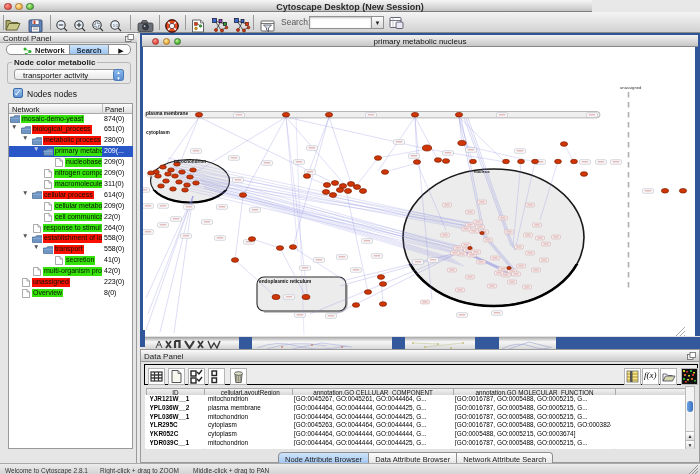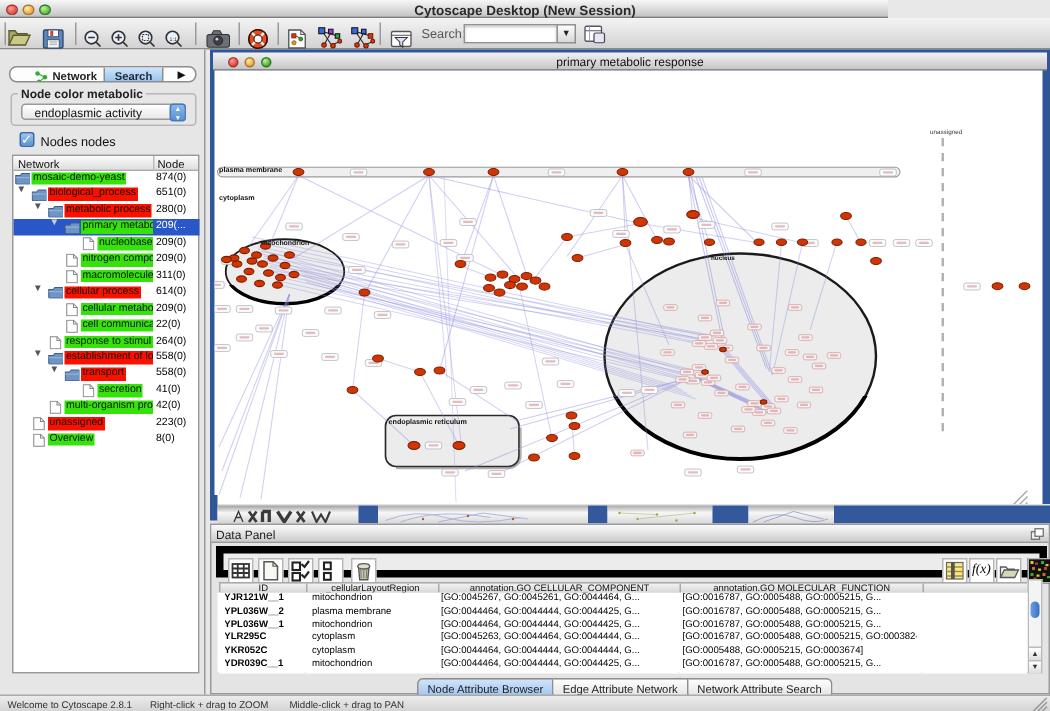--- a/index.html
+++ b/index.html
@@ -102,47 +102,54 @@
 <div class="abs" style="left:372px;top:3.5px;width:12px;height:13px;background:linear-gradient(#fdfdfd,#d8d8d8);border:1px solid #919191;border-left:none;font-size:6px;text-align:center;line-height:13px;color:#222">▼</div>
 <svg class="abs" style="left:389px;top:4px" width="15" height="14">
       <rect x="1" y="1.5" width="11" height="10" rx="1" fill="#fff" stroke="#556" stroke-width="0.9"></rect>
       <line x1="1" y1="4.5" x2="12" y2="4.5" stroke="#556" stroke-width="0.8"></line>
       <line x1="4" y1="1.5" x2="4" y2="11.5" stroke="#99a" stroke-width="0.6"></line>
       <rect x="7" y="6" width="7" height="6.5" rx="1" fill="#e8e8f4" stroke="#445" stroke-width="0.8"></rect>
     </svg>
 </div>
 
 <div class="abs" style="left:0;top:33px;width:137px;height:430px;background:#e6e6e6;border-right:1px solid #9a9a9a">
+<div class="abs" style="left:0;top:0;width:137px;height:10px;background:linear-gradient(#fafafa,#d0d0d0);border-bottom:1px solid #aaa">
+<span class="abs" style="left:3px;top:1px;font-size:8px;color:#222">Control Panel</span>
+<svg class="abs" style="left:125px;top:1px" width="9" height="8">
+        <rect x="0.5" y="2.5" width="5.5" height="5" fill="#eee" stroke="#666" stroke-width="0.8"></rect>
+        <rect x="3" y="0.5" width="5.5" height="5" fill="#fff" stroke="#666" stroke-width="0.8"></rect>
+      </svg>
+</div>
 <div class="abs" style="left:6px;top:11px;width:125px;height:11px;background:#fdfdfd;border:1px solid #8e8e8e;border-radius:5px;overflow:hidden">
 <div class="abs" style="left:28px;top:0;font-size:7.5px;font-weight:bold;color:#222;line-height:11px">Network</div>
 <svg class="abs" style="left:16px;top:1.5px" width="9" height="9">
         <circle cx="2" cy="2" r="1.5" fill="#2fae2f"></circle>
         <circle cx="7" cy="4.5" r="1.5" fill="#2fae2f"></circle>
         <circle cx="3" cy="7.5" r="1.5" fill="#2fae2f"></circle>
         <g stroke="#2fae2f" stroke-width="0.7">
           <line x1="2" y1="2" x2="7" y2="4.5"></line>
           <line x1="7" y1="4.5" x2="3" y2="7.5"></line>
         </g>
       </svg>
 <div class="abs" style="left:62px;top:0;width:40px;height:11px;background:linear-gradient(#cfe4fa,#8fbdec);border-left:1px solid #8e8e8e;border-right:1px solid #8e8e8e;text-align:center;font-size:7.5px;font-weight:bold;color:#1a2a3a;line-height:11px">Search</div>
 <div class="abs" style="left:103px;top:0;width:22px;height:11px;text-align:center;font-size:7px;color:#111;line-height:11px">▶</div>
 </div>
 <div class="abs" style="left:7px;top:29px;width:124px;height:22px;border:1px solid #b8b8b8;border-radius:3px">
 <span class="abs" style="left:4px;top:-5px;background:#e6e6e6;padding:0 2px;font-size:8px;font-weight:bold;color:#222">Node color metabolic</span>
 <div class="abs" style="left:6px;top:6px;width:110px;height:11px;background:linear-gradient(#fff,#e8e8e8);border:1px solid #9a9a9a;border-radius:3px">
-<span class="abs" style="left:8px;top:1px;font-size:8px;color:#111">endoplasmic activity</span>
+<span class="abs" style="left:8px;top:1px;font-size:8px;color:#111">transporter activity</span>
 <div class="abs" style="left:98px;top:-1px;width:11px;height:12px;background:linear-gradient(#8ab8ee,#5a8fd0);border:1px solid #4a7ab8;border-radius:2.5px;color:#fff;font-size:4.5px;text-align:center;line-height:5.5px">▲<br>▼</div>
 </div>
 </div>
 <div class="abs" style="left:13px;top:55px;width:9.5px;height:9.5px;background:linear-gradient(#9cc4ee,#5e93d2);border:1px solid #3a6aaa;border-radius:2px;color:#fff;font-size:9px;line-height:9px;text-align:center">✓</div>
 <span class="abs" style="left:27px;top:56px;font-size:8.5px;color:#111">Nodes nodes</span>
 <div class="abs" style="left:8px;top:70px;width:125px;height:346px;background:#fff;border:1px solid #999">
 <div class="abs" style="left:0;top:0;width:123px;height:10px;background:linear-gradient(#fcfcfc,#dedede);border-bottom:1px solid #aaa">
 <span class="abs" style="left:3px;top:1px;font-size:7.5px;color:#111">Network</span>
-<span class="abs" style="left:96px;top:1px;font-size:7.5px;color:#111">Node</span>
+<span class="abs" style="left:96px;top:1px;font-size:7.5px;color:#111">Panel</span>
 <div class="abs" style="left:93px;top:0;width:1px;height:10px;background:#bbb"></div>
 </div>
 </div>
 </div>
 <div class="trow" style="top:113.5px;background:transparent">
     <svg style="position:absolute;left:1px;top:1.5px" width="10" height="8">
       <path d="M0.5 2 h3 l1-1.3 h5 a0.8 0.8 0 0 1 0.8 0.8 v5.5 a0.8 0.8 0 0 1 -0.8 0.8 h-8.2 a0.8 0.8 0 0 1 -0.8-0.8 z" fill="#6f95c5" stroke="#3e5f85" stroke-width="0.7"></path>
       <path d="M0.5 3.4 h9.3" stroke="#8fb0d8" stroke-width="0.8"></path>
     </svg>
     <span style="position:absolute;left:12px;top:1px;background:#35e30b;color:#0a1400;padding:0 1px;line-height:8.5px;max-width:81px;overflow:hidden;white-space:nowrap;display:inline-block">mosaic-demo-yeast</span>
@@ -281,21 +288,21 @@
     </svg>
     <span style="position:absolute;left:23px;top:1px;background:#35e30b;color:#0a1400;padding:0 1px;line-height:8.5px;max-width:70px;overflow:hidden;white-space:nowrap;display:inline-block">Overview</span>
     <span style="position:absolute;left:95px;top:1px;color:#000;line-height:8.5px">8(0)</span>
   </div>
 
 <div class="abs" style="left:140px;top:33px;width:560px;height:314px;background:#2e5698">
 <div class="abs" style="left:2px;top:2px;width:556px;height:12px;background:linear-gradient(#f2f2f2,#c6c6c6);border-bottom:1px solid #888">
 <div class="abs" style="left:10px;top:2.5px;width:7px;height:7px;border-radius:50%;background:radial-gradient(circle at 35% 30%,#ff9d96,#e8523f 60%,#c63428);border:0.5px solid #a33"></div>
 <div class="abs" style="left:21px;top:2.5px;width:7px;height:7px;border-radius:50%;background:radial-gradient(circle at 35% 30%,#ffe9a8,#f0b43e 60%,#cd8c2a);border:0.5px solid #a73"></div>
 <div class="abs" style="left:32px;top:2.5px;width:7px;height:7px;border-radius:50%;background:radial-gradient(circle at 35% 30%,#c4f2a0,#58bb35 60%,#3f9422);border:0.5px solid #373"></div>
-<div class="abs" style="left:0;top:2px;width:556px;text-align:center;font-size:8px;color:#111">primary metabolic response</div>
+<div class="abs" style="left:0;top:2px;width:556px;text-align:center;font-size:8px;color:#111">primary metabolic nucleus</div>
 </div>
 <div class="abs" style="left:3px;top:14px;width:552px;height:289px;background:#fff;overflow:hidden">
 <svg width="552" height="289" viewBox="143 47 552 289">
 <ellipse cx="493.5" cy="237.5" rx="90.5" ry="68.5" fill="#ececec" stroke="#1a1a1a" stroke-width="1.6"></ellipse>
 <clipPath id="nb">
           <rect x="398" y="264" width="195" height="50"></rect>
         </clipPath>
 <ellipse cx="493.5" cy="237.5" rx="90.5" ry="68.5" fill="none" stroke="#000" stroke-width="2.6" clip-path="url(#nb)"></ellipse>
 <ellipse cx="190" cy="181" rx="39.5" ry="21.5" fill="#ececec" stroke="#1a1a1a" stroke-width="1.2"></ellipse>
 <clipPath id="mb">
@@ -716,21 +723,21 @@
 </div>
 
 <div class="abs" style="left:140px;top:349px;width:560px;height:114px;background:#e4e4e4;border:1px solid #9a9a9a">
 <div class="abs" style="left:0;top:0;width:558px;height:12px;background:linear-gradient(#fafafa,#cccccc);border-bottom:1px solid #999">
 <span class="abs" style="left:3px;top:1.5px;font-size:8px;color:#222">Data Panel</span>
 <svg class="abs" style="left:546px;top:2px" width="9" height="8">
         <rect x="0.5" y="2.5" width="5.5" height="5" fill="#eee" stroke="#666" stroke-width="0.8"></rect>
         <rect x="3" y="0.5" width="5.5" height="5" fill="#fff" stroke="#666" stroke-width="0.8"></rect>
       </svg>
 </div>
-<div class="abs" style="left:3px;top:14px;width:554px;height:21px;background:#ececec;border:5px solid #000000">
+<div class="abs" style="left:3px;top:14px;width:554px;height:21px;background:#ececec;border:1px solid #000000">
 <div class="ticon" style="left:3px"><svg width="15" height="15">
           <rect x="2" y="3" width="11" height="9" fill="#fff" stroke="#333" stroke-width="1.2"></rect>
           <line x1="2" y1="6" x2="13" y2="6" stroke="#333" stroke-width="1.4"></line>
           <line x1="2" y1="9" x2="13" y2="9" stroke="#333" stroke-width="1.4"></line>
           <line x1="5.5" y1="3" x2="5.5" y2="12" stroke="#333" stroke-width="1.2"></line>
           <line x1="9.5" y1="3" x2="9.5" y2="12" stroke="#333" stroke-width="1.2"></line>
         </svg></div>
 <div class="ticon" style="left:23px"><svg width="15" height="15">
           <path d="M3 1.5 h6 l3 3 v9 h-9 z" fill="#f8f8f0" stroke="#555" stroke-width="1"></path>
           <path d="M9 1.5 v3 h3" fill="none" stroke="#555" stroke-width="0.8"></path>
@@ -802,21 +809,21 @@
 <div class="abs" style="left:306px;top:0;width:1px;height:53px;background:#ededed"></div>
 <div class="abs" style="left:468px;top:0;width:1px;height:53px;background:#ededed"></div>
 </div>
 <div class="abs" style="left:544px;top:36px;width:10px;height:63px;background:#f4f4f4;border:1px solid #bbb">
 <div class="abs" style="left:1px;top:14px;width:6px;height:11px;background:linear-gradient(90deg,#6aa0e0,#3a70c0);border-radius:3px"></div>
 <div class="abs" style="left:0;top:44px;width:8px;height:9px;background:linear-gradient(#fff,#ddd);border-top:1px solid #bbb;text-align:center;font-size:5px;line-height:9px;color:#333">▲</div>
 <div class="abs" style="left:0;top:53px;width:8px;height:9px;background:linear-gradient(#fff,#ddd);border-top:1px solid #bbb;text-align:center;font-size:5px;line-height:9px;color:#333">▼</div>
 </div>
 <div class="abs" style="left:137px;top:102px;height:28px;font-size:7.5px;color:#222">
 <span style="float:left;padding:1.5px 6px;background:linear-gradient(#cfe4fa,#9cc2ee);border:1px solid #8e8e8e;border-radius:4px 0 0 4px">Node Attribute Browser</span>
-<span style="float:left;padding:1.5px 6px;background:linear-gradient(#fdfdfd,#e2e2e2);border:1px solid #8e8e8e;border-left:none">Edge Attribute Network</span>
+<span style="float:left;padding:1.5px 6px;background:linear-gradient(#fdfdfd,#e2e2e2);border:1px solid #8e8e8e;border-left:none">Data Attribute Browser</span>
 <span style="float:left;padding:1.5px 6px;background:linear-gradient(#fdfdfd,#e2e2e2);border:1px solid #8e8e8e;border-left:none;border-radius:0 4px 4px 0">Network Attribute Search</span>
 </div>
 </div>
 <div class="drow" style="top:395.0px">
 <span class="dc" style="left:4.5px;width:56px;font-weight:bold">YJR121W__1</span>
 <span class="dc" style="left:63px;width:84px">mitochondrion</span>
 <span class="dc" style="left:149px;width:158px">[GO:0045267, GO:0045261, GO:0044464, G...</span>
 <span class="dc" style="left:310px;width:156px">[GO:0016787, GO:0005488, GO:0005215, G...</span>
   </div>
 <div class="drow" style="top:403.8px">

